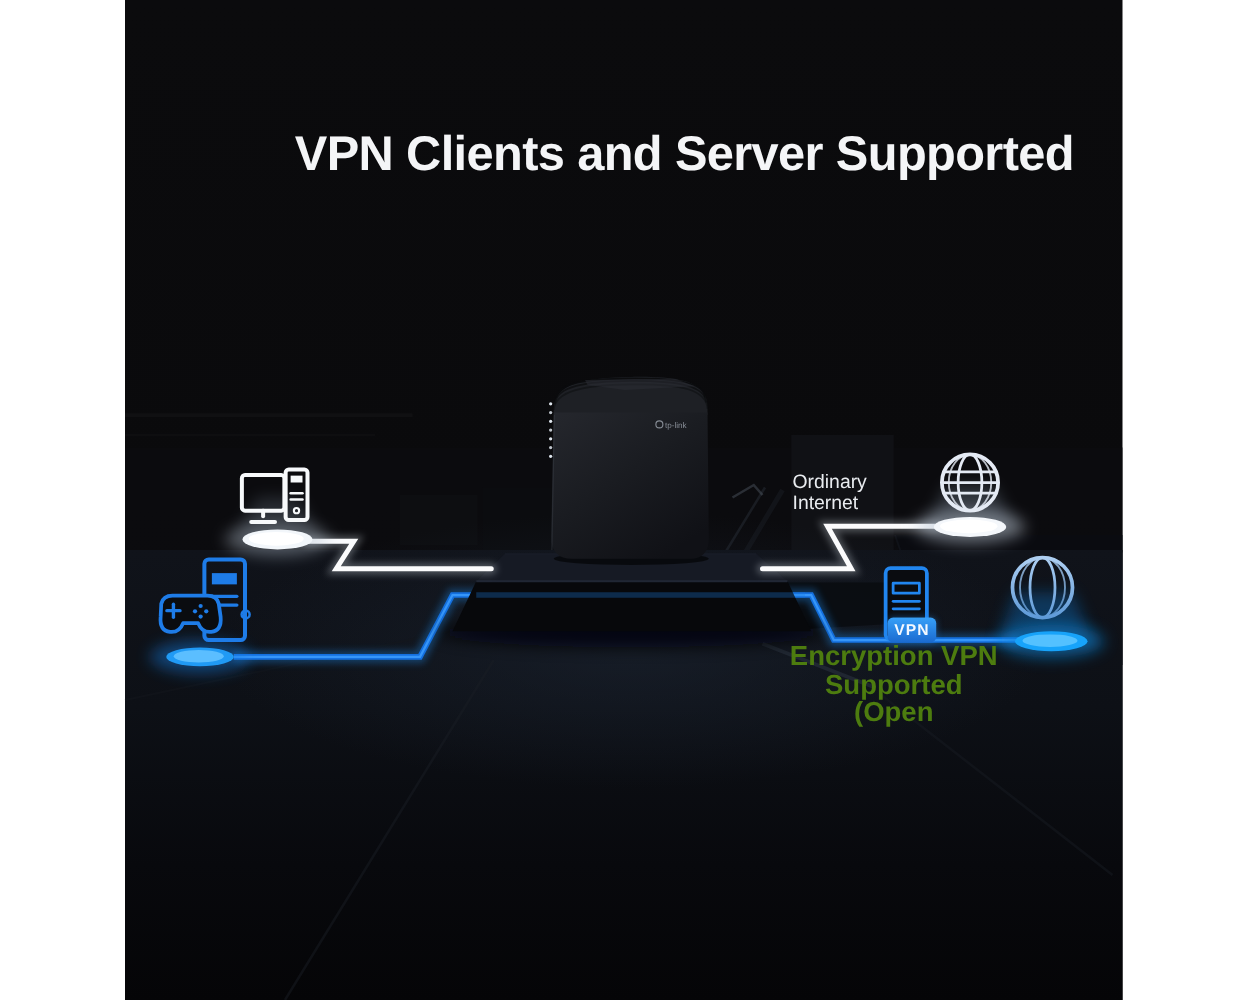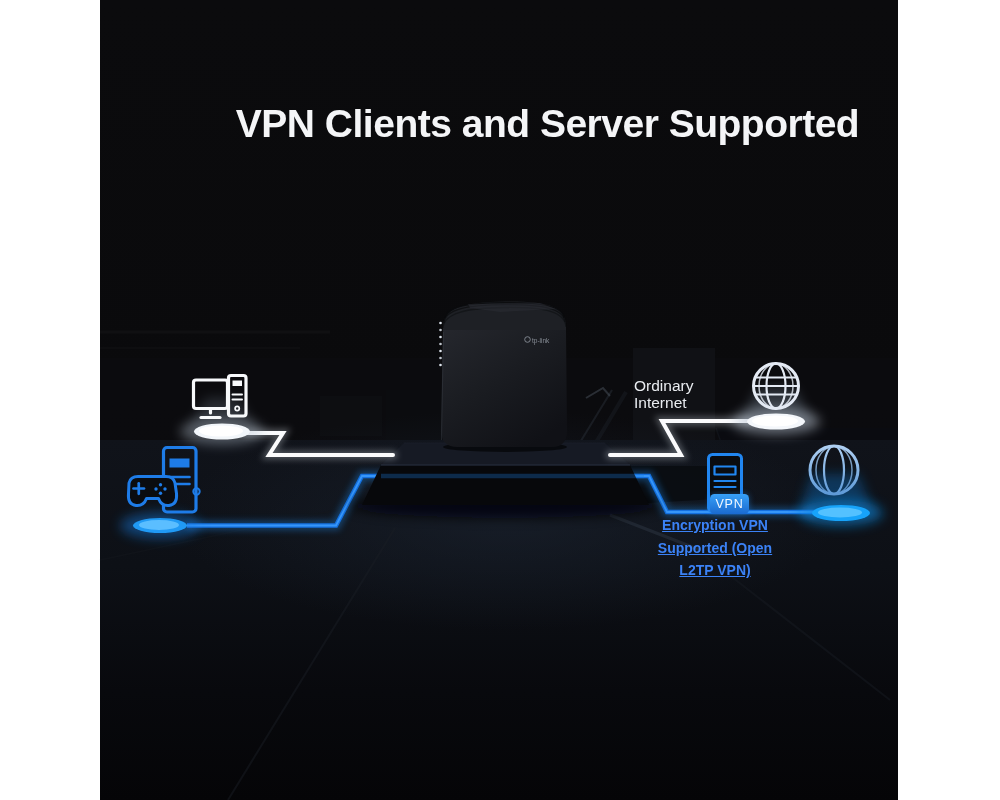--- a/index.html
+++ b/index.html
@@ -13,26 +13,26 @@
   .title{
     left:100px;top:74px;width:895px;text-align:center;
     font-size:39px;font-weight:700;letter-spacing:-0.5px;color:#f4f5f7;margin-top:28px;
   }
   .ordinary-label{
     left:634px;top:377px;width:104px;
     font-size:15.5px;line-height:17px;color:#e9ecf0;font-weight:400;
   }
   .vpn-note{
     left:630px;top:514px;width:170px;text-align:center;
-    font-size:14px;line-height:22.5px;color:#3b82f6;font-weight:700;text-decoration:underline;
+    font-size:22px;line-height:22.5px;color:#4d7c0f;font-weight:700;
   }
   .vpn-badge{
     left:710px;top:494px;width:39px;height:20px;border-radius:4.5px;
     background:linear-gradient(180deg,#37a0f8,#1a6ad0);
-    color:#f2f8ff;font-size:12.5px;font-weight:400;letter-spacing:0.8px;
+    color:#f2f8ff;font-size:12.5px;font-weight:700;letter-spacing:0.8px;
     text-align:center;line-height:20px;
     box-shadow:0 0 6px rgba(40,140,240,.45);
   }
 </style>
 </head>
 <body>
 
 <svg id="scene-svg" width="1000" height="800" viewBox="0 0 1000 800">
   <defs>
     <filter id="b3" x="-80%" y="-80%" width="260%" height="260%">
@@ -224,14 +224,13 @@
 
 <div class="abs title">VPN Clients and Server Supported</div>
 
 <div class="abs ordinary-label">Ordinary Internet</div>
 
 <div class="abs vpn-badge">VPN</div>
 
 <div class="abs vpn-note">
   <div>Encryption VPN</div>
   <div>Supported (Open</div>
-  <div>L2TP VPN)</div>
 </div>
 
 </body></html>

